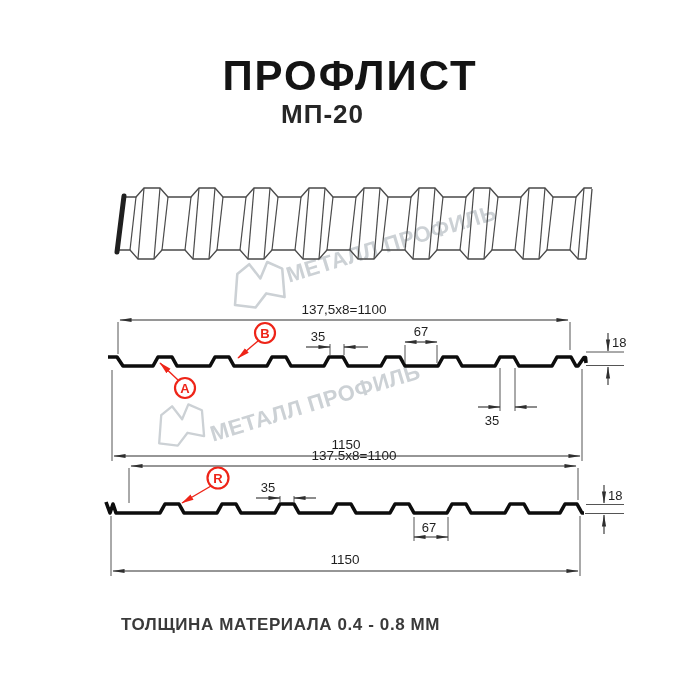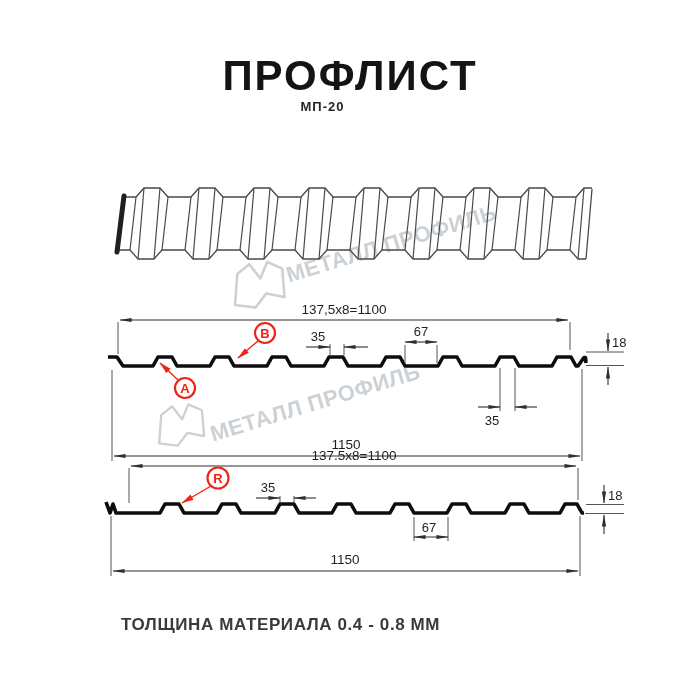--- a/index.html
+++ b/index.html
@@ -1,21 +1,21 @@
 <!DOCTYPE html>
 <html><head>
 <meta charset="utf-8">
 <style>
   html,body{margin:0;padding:0;background:#fff;}
   #stage{position:relative;width:700px;height:700px;background:#ffffff;overflow:hidden;
          font-family:"Liberation Sans",sans-serif;}
   .hdr-title{position:absolute;left:0;top:52px;width:700px;text-align:center;
              font-size:42px;font-weight:800;letter-spacing:2px;color:#141414;z-index:3;}
   .hdr-sub{position:absolute;left:0;top:99px;width:645px;text-align:center;
-           font-size:13px;font-weight:700;letter-spacing:1px;color:#262626;z-index:3;}
+           font-size:26px;font-weight:700;letter-spacing:1px;color:#262626;z-index:3;}
   .footer-note{position:absolute;left:0;top:615px;width:561px;text-align:center;
            font-size:17px;font-weight:600;letter-spacing:0.6px;color:#3a3a3a;z-index:3;}
   .wm-text{position:absolute;color:#ccd1d5;font-size:22px;font-weight:700;letter-spacing:0.5px;
            white-space:nowrap;transform:rotate(-17deg);transform-origin:0 50%;z-index:1;}
   .wm-logo{position:absolute;z-index:1;}
   #lines{position:absolute;left:0;top:0;z-index:2;}
   svg text{font-family:"Liberation Sans",sans-serif;}
   .dim{font-size:13px;fill:#1f1f1f;}
   .dim-big{font-size:13.5px;fill:#1f1f1f;}
   .red-lbl{font-size:13px;font-weight:700;fill:#ee2418;}

